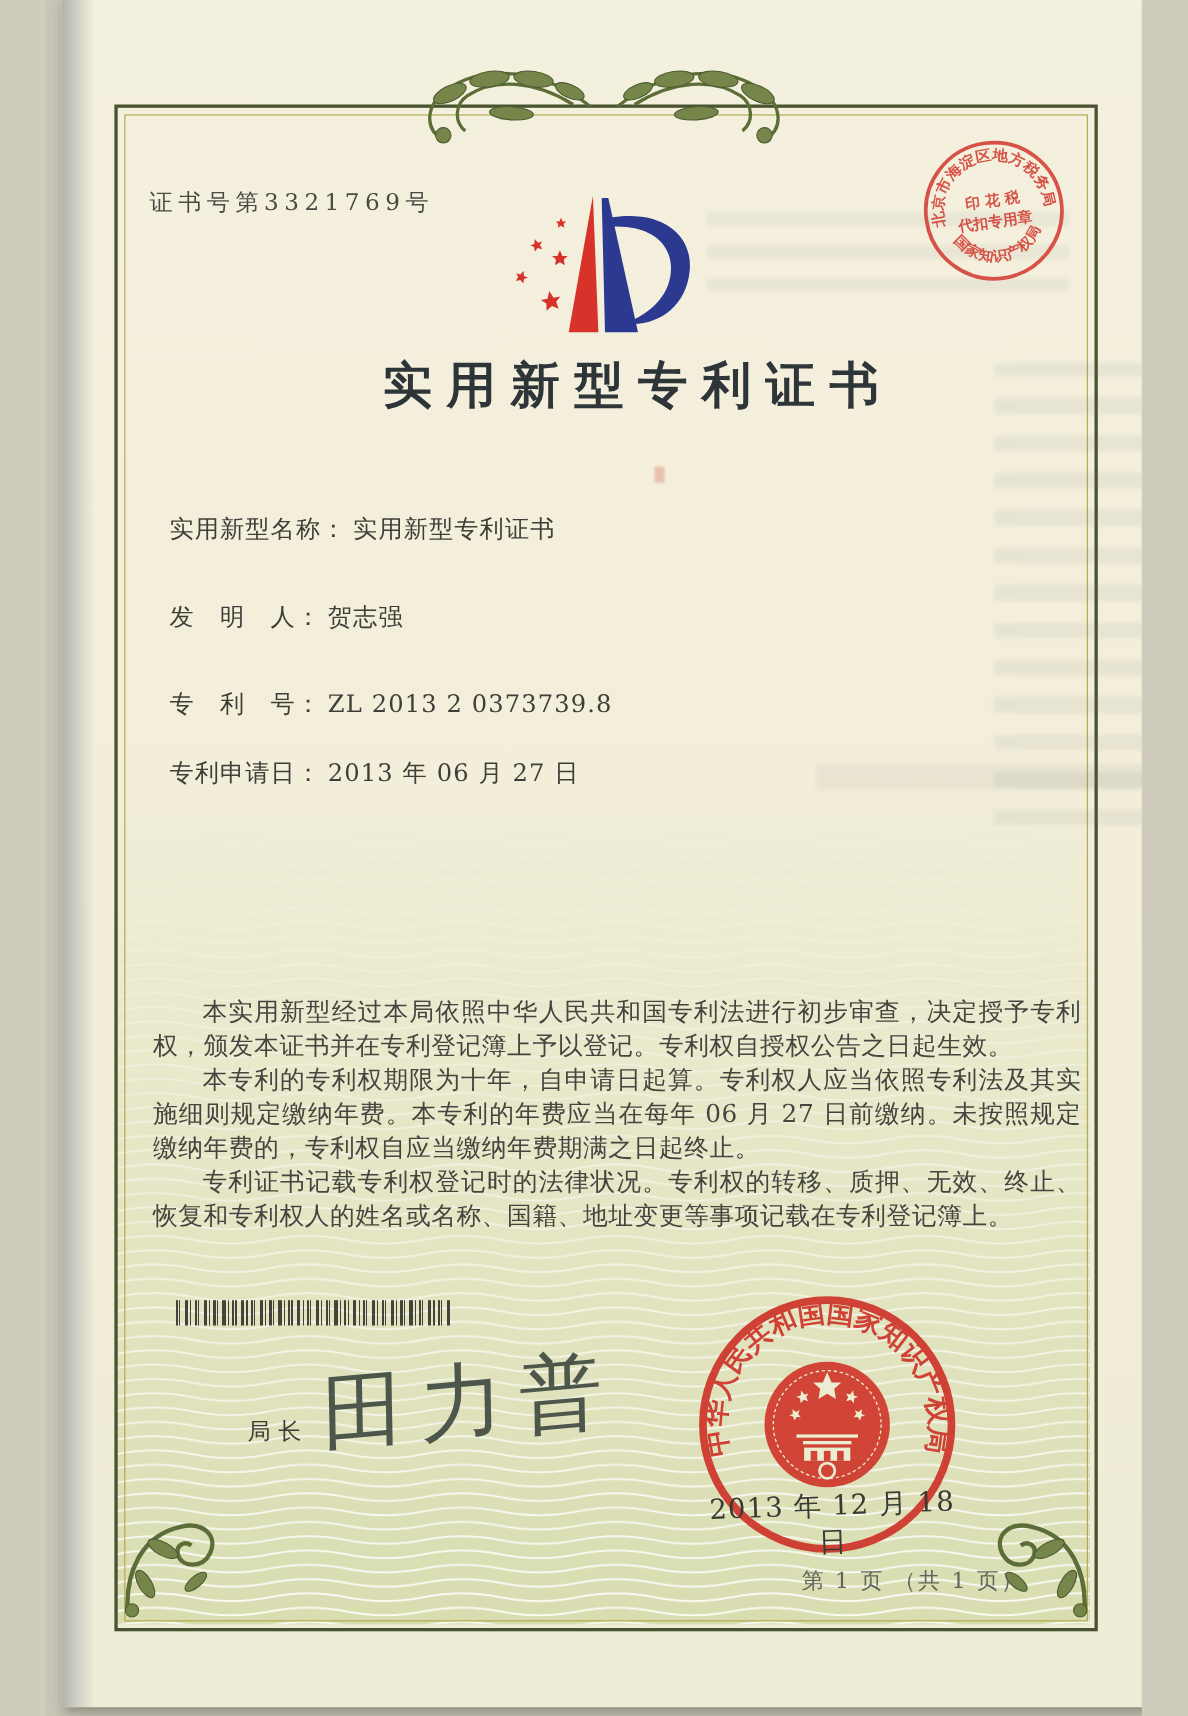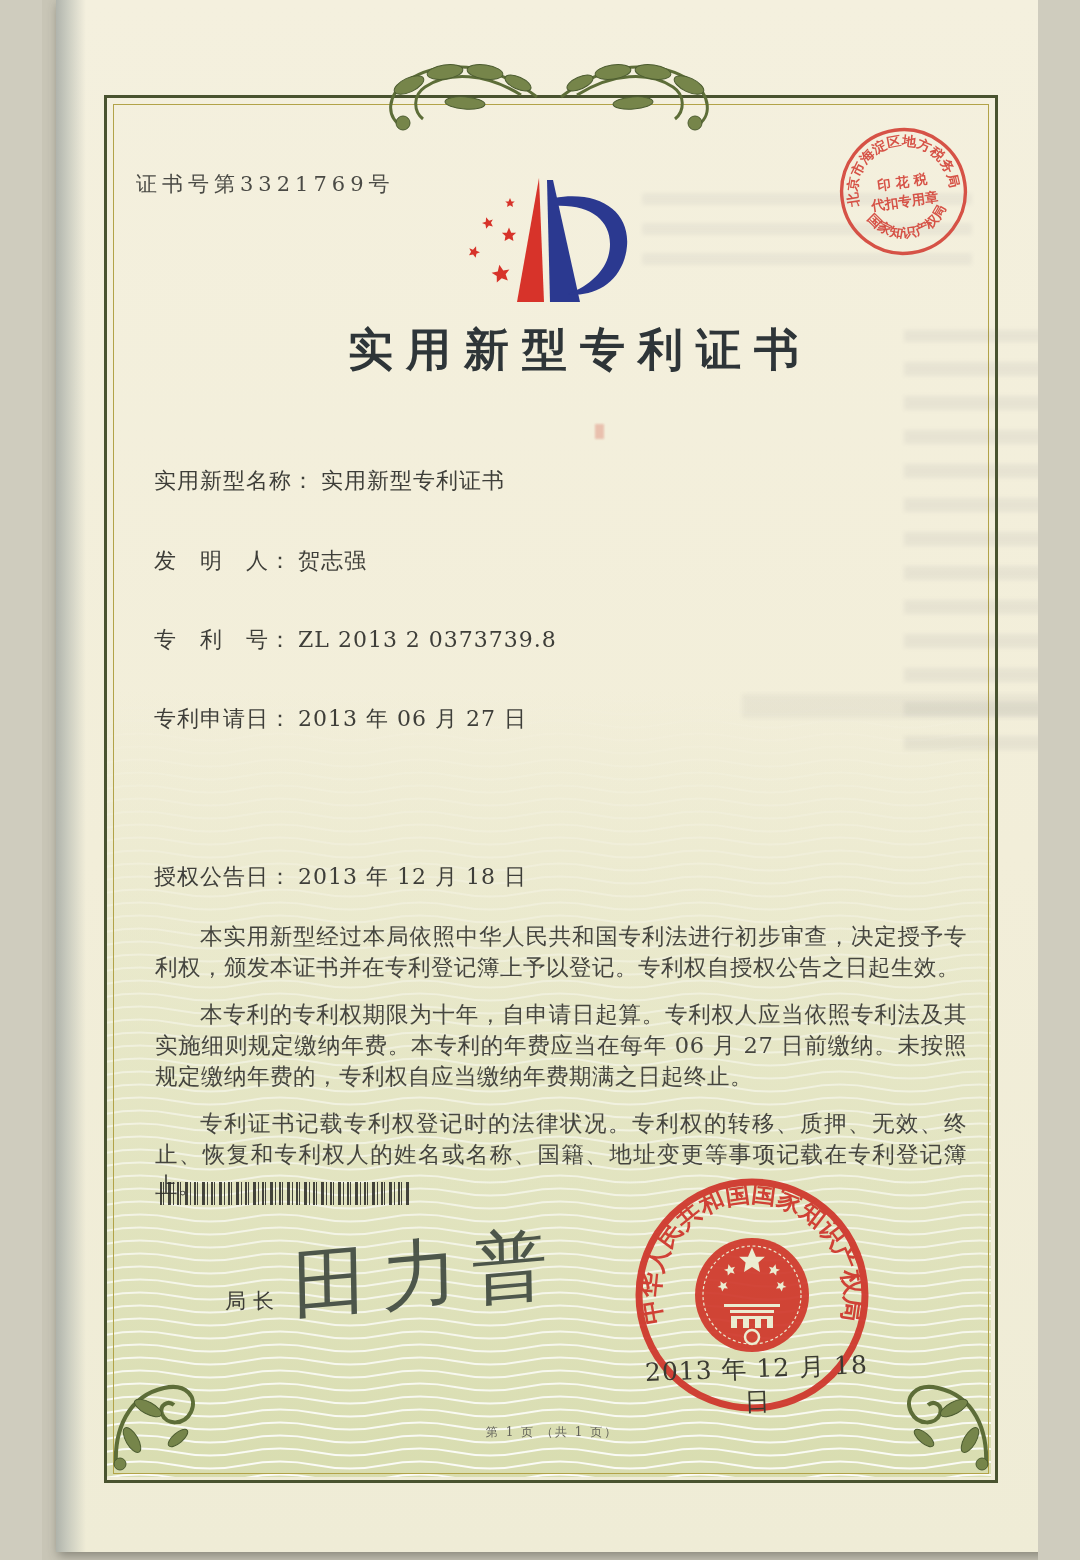--- a/index.html
+++ b/index.html
@@ -22,37 +22,37 @@
   .orn{position:absolute;z-index:3;}
   
   .cert-no{position:absolute;left:80px;top:170px;font-size:21px;letter-spacing:5px;
          color:#4a4a45;z-index:4;}
   .title{position:absolute;left:48px;top:320px;width:888px;text-align:center;
          font-size:45px;font-weight:700;letter-spacing:13px;color:#2e3538;z-index:4;margin-left:32px;}
   .field-row{position:absolute;left:98px;font-size:22px;color:#3e3e39;letter-spacing:1px;
          z-index:4;white-space:nowrap;}
   .field-value{margin-left:6px;}
   .paras{position:absolute;left:83px;top:905px;width:844px;z-index:4;}
-  .paras p{margin:16px;font-size:22.5px;line-height:31px;color:#45453f;
+  .paras p{margin:0;font-size:22.5px;line-height:31px;color:#45453f;
          text-align:justify;text-indent:2em;letter-spacing:.5px;}
   .barcode{position:absolute;left:104px;top:1182px;width:250px;height:23px;z-index:5;opacity:.88;
          background:repeating-linear-gradient(90deg,#2d2d28 0 2px,transparent 2px 3px,
          #2d2d28 3px 4px,transparent 4px 8px,#2d2d28 8px 11px,transparent 11px 13px,
          #2d2d28 13px 14px,transparent 14px 17px);}
   .sig-role{position:absolute;left:169px;top:1287px;font-size:21px;letter-spacing:7px;
          color:#3c3c36;z-index:6;}
   .sig-name{position:absolute;left:236px;top:1224px;font-size:76px;color:#414b41;
          letter-spacing:14px;transform:rotate(-5deg) skewX(-4deg);z-index:6;opacity:.92;}
   .seal-svg{position:absolute;left:571px;top:1170px;z-index:7;opacity:.93;}
   .seal-date{position:absolute;left:586px;top:1352px;width:230px;text-align:center;
          font-size:25px;color:#3a3a32;letter-spacing:1px;transform:rotate(-2deg);z-index:8;}
   .stamp-svg{position:absolute;left:775px;top:119px;z-index:7;opacity:.92;
          transform:rotate(-8deg);}
-  .footer{position:absolute;left:116px;top:1424px;width:760px;text-align:center;
-         font-size:12px;letter-spacing:2px;color:#63635a;z-index:6;}
+  .footer{position:absolute;left:116px;top:1424px;width:760px;text-align:right;
+         font-size:20px;letter-spacing:2px;color:#63635a;z-index:6;}
   .logo-svg{position:absolute;left:394px;top:170px;z-index:4;}
   
   .ghost{position:absolute;filter:blur(2px);z-index:3;}
   .ghost-a{left:586px;top:185px;width:330px;height:80px;opacity:.07;
          background:repeating-linear-gradient(0deg,#6e6e7d 0 12px,transparent 12px 30px);}
   .ghost-b{left:848px;top:330px;width:150px;height:420px;opacity:.08;
          background:repeating-linear-gradient(0deg,#646473 0 14px,transparent 14px 34px);}
   .ghost-c{left:686px;top:694px;width:300px;height:24px;opacity:.06;background:#55555f;}
   .red-speck{position:absolute;left:539px;top:424px;width:9px;height:15px;background:#d04a3a;
          opacity:.28;filter:blur(1px);z-index:3;}
@@ -155,25 +155,22 @@
 
     <div class="field-row" style="top:466px">
       <span>实用新型名称：</span><span class="field-value">实用新型专利证书</span>
     </div>
     <div class="field-row" style="top:546px">
       <span>发　明　人：</span><span class="field-value">贺志强</span>
     </div>
     <div class="field-row" style="top:625px">
       <span>专　利　号：</span><span class="field-value">ZL 2013 2 0373739.8</span>
     </div>
-    <div class="field-row" style="top:704px">
+    <div class="field-row" style="top:688px">
       <span>专利申请日：</span><span class="field-value">2013 年 06 月 27 日</span>
-    </div>
-    <div class="field-row" style="top:862px">
-      <span>授权公告日：</span><span class="field-value">2013 年 12 月 18 日</span>
     </div>
 
     <div class="paras">
       <p>本实用新型经过本局依照中华人民共和国专利法进行初步审查，决定授予专利权，颁发本证书并在专利登记簿上予以登记。专利权自授权公告之日起生效。</p>
       <p>本专利的专利权期限为十年，自申请日起算。专利权人应当依照专利法及其实施细则规定缴纳年费。本专利的年费应当在每年 06 月 27 日前缴纳。未按照规定缴纳年费的，专利权自应当缴纳年费期满之日起终止。</p>
       <p>专利证书记载专利权登记时的法律状况。专利权的转移、质押、无效、终止、恢复和专利权人的姓名或名称、国籍、地址变更等事项记载在专利登记簿上。</p>
     </div>
 
     <div class="barcode"></div>
 

